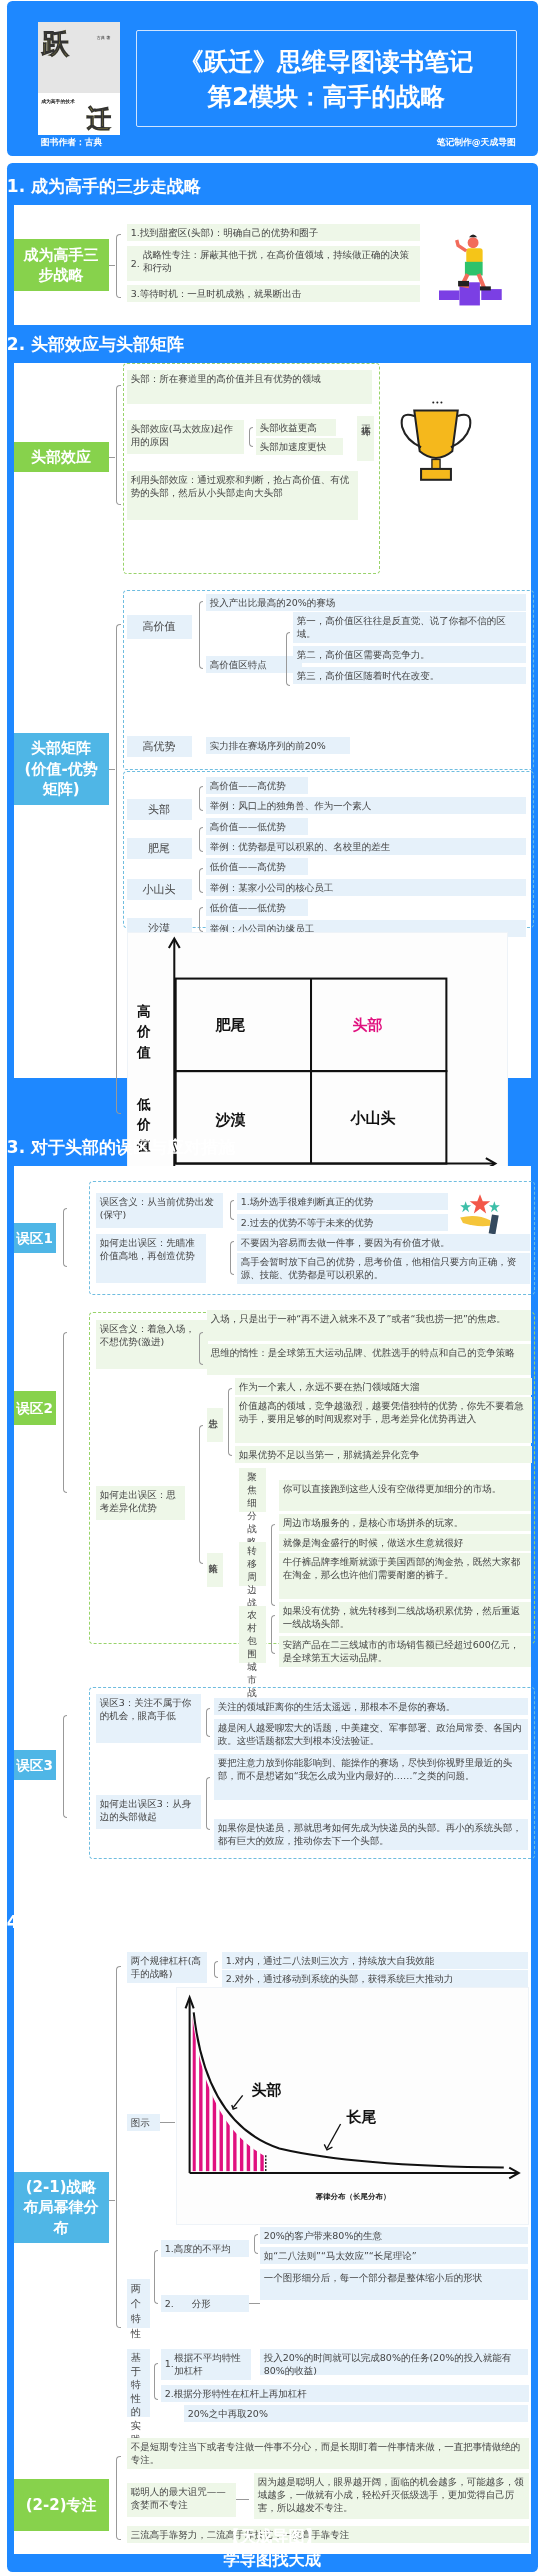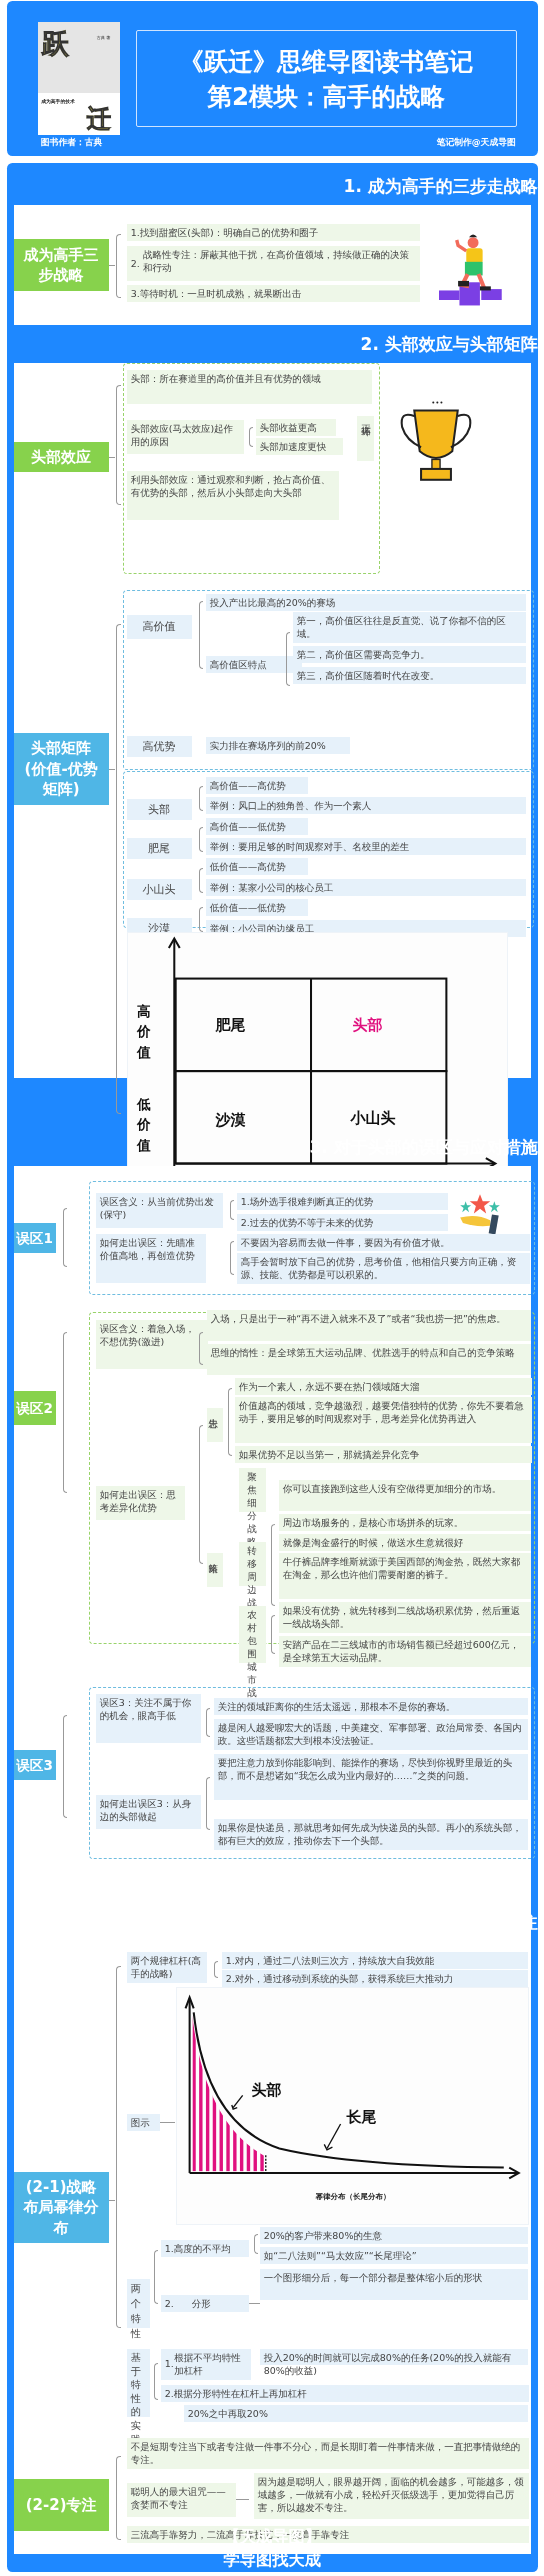--- a/index.html
+++ b/index.html
@@ -10,21 +10,21 @@
 .book .ttl{position:absolute;left:3.4px;top:76px;font-size:4.8px;font-weight:bold;color:#222}
 .book .bigchar{position:absolute;font-size:27px;font-weight:bold;color:#f0e14a;-webkit-text-stroke:0.7px #333}
 .book .auth{position:absolute;right:9.5px;top:13.6px;font-size:4.1px;color:#333}
 .author{position:absolute;left:34px;top:136px;color:#fff;font-weight:bold;font-size:8.8px}
 .maker{position:absolute;right:22px;top:136px;color:#fff;font-weight:bold;font-size:8.8px}
 .titlebox{position:absolute;left:129px;top:29px;width:381px;height:97px;border:1.4px solid #cfe4ff;border-radius:2px;display:flex;flex-direction:column;align-items:center;justify-content:center;color:#fff;font-weight:bold}
 .titlebox .t1{font-size:24.5px;line-height:35px}
 .titlebox .t2{font-size:24.5px;line-height:35px}
 
 .panel{position:absolute;left:6.8px;width:531px;background:#1e88ff;border-radius:5.4px}
-.sechdr{position:absolute;left:0;width:531px;height:37px;color:#fff;font-weight:bold;font-size:17px;text-align:right;line-height:37px}
+.sechdr{position:absolute;left:0;width:531px;height:37px;color:#fff;font-weight:bold;font-size:17px;text-align:left;line-height:37px}
 .secbody{position:absolute;left:6.8px;width:517px;background:#fff}
 .node{position:absolute;font-size:9.5px;line-height:13px;color:#444;padding:2px 4.1px}
 .g{background:#eef7e8}
 .b{background:#e6f1fa}
 .root{position:absolute;color:#fff;font-weight:bold;font-size:15px;line-height:20.4px;text-align:center;display:flex;align-items:center;justify-content:center}
 .rg{background:#87d24c}
 .rb{background:#4fb6e6}
 .dash-g{position:absolute;border:1.4px dashed #99d36a;border-radius:4.1px}
 .dash-b{position:absolute;border:1.4px dashed #6fbde0;border-radius:4.1px}
 .line{position:absolute;border-color:#999;border-style:solid;border-width:0}
@@ -87,21 +87,21 @@
     <div class="dash-g" style="left:109px;top:0;width:257px;height:211px"></div>
     <div class="root rg" style="left:0;top:79px;width:95px;height:30px">头部效应</div>
     <div class="brace" style="left:102px;top:22px;width:5.4px;height:120px"></div>
     <div class="line" style="left:95px;top:94px;width:6.8px;border-top-width:1px"></div>
     <div class="node g" style="left:113px;top:6.8px;width:245px;height:34px">头部：所在赛道里的高价值并且有优势的领域</div>
     <div class="node g" style="left:113px;top:57px;width:117px;height:34px">头部效应(马太效应)起作用的原因</div>
     <div class="brace" style="left:235px;top:64px;width:4.1px;height:20.4px"></div>
     <div class="node g" style="left:242px;top:56px;width:80px">头部收益更高</div>
     <div class="node g" style="left:242px;top:75px;width:87px">头部加速度更快</div>
     <div class="node g" style="left:343px;top:53px;width:17.7px;height:45px;writing-mode:vertical-rl;padding:1.4px;letter-spacing:1.4px">正循环</div>
-    <div class="node g" style="left:113px;top:108px;width:212px;height:49px">利用头部效应：通过观察和判断，抢占高价值、有优势的头部，然后从小头部走向大头部</div>
+    <div class="node g" style="left:113px;top:108px;width:231px;height:49px">利用头部效应：通过观察和判断，抢占高价值、有优势的头部，然后从小头部走向大头部</div>
     <svg style="position:absolute;left:381px;top:34px" width="82" height="95" viewBox="0 0 120 140">
       <path d="M28 20 H92 L84 80 Q60 100 36 80 Z" fill="#f5b81c" stroke="#222" stroke-width="3"></path>
       <path d="M28 28 Q6 20 10 44 Q16 64 38 74" fill="none" stroke="#222" stroke-width="3"></path>
       <path d="M92 28 Q114 20 110 44 Q104 64 82 74" fill="none" stroke="#222" stroke-width="3"></path>
       <rect x="54" y="92" width="12" height="14" fill="#f5b81c" stroke="#222" stroke-width="2"></rect>
       <rect x="38" y="106" width="44" height="16" fill="#f5b81c" stroke="#222" stroke-width="3"></rect>
       <circle cx="56" cy="8" r="1.5" fill="#222"></circle>
         <circle cx="62" cy="8" r="1.5" fill="#222"></circle>
         <circle cx="68" cy="8" r="1.5" fill="#222"></circle>
     </svg>
@@ -124,21 +124,21 @@
     <div class="node b" style="left:192px;top:374px;width:144px">实力排在赛场序列的前20%</div>
 
     <div class="node b" style="left:113px;top:436px;width:65px;text-align:center;font-size:11px;padding:4.1px">头部</div>
     <div class="brace" style="left:185px;top:423px;width:4.1px;height:24.5px"></div>
     <div class="node b" style="left:192px;top:414px;width:102px">高价值——高优势</div>
     <div class="node b" style="left:192px;top:434px;width:320px">举例：风口上的独角兽、作为一个素人</div>
 
     <div class="node b" style="left:113px;top:475px;width:65px;text-align:center;font-size:11px;padding:4.1px">肥尾</div>
     <div class="brace" style="left:185px;top:464px;width:4.1px;height:24.5px"></div>
     <div class="node b" style="left:192px;top:455px;width:102px">高价值——低优势</div>
-    <div class="node b" style="left:192px;top:475px;width:320px">举例：要用足够的时间观察对手、名校里的差生</div>
+    <div class="node b" style="left:192px;top:475px;width:320px">举例：优势都是可以积累的、名校里的差生</div>
 
     <div class="node b" style="left:113px;top:516px;width:65px;text-align:center;font-size:11px;padding:4.1px">小山头</div>
     <div class="brace" style="left:185px;top:505px;width:4.1px;height:24.5px"></div>
     <div class="node b" style="left:192px;top:495px;width:102px">低价值——高优势</div>
     <div class="node b" style="left:192px;top:516px;width:320px">举例：某家小公司的核心员工</div>
 
     <div class="node b" style="left:113px;top:555px;width:65px;text-align:center;font-size:11px;padding:4.1px">沙漠</div>
     <div class="brace" style="left:185px;top:544px;width:4.1px;height:24.5px"></div>
     <div class="node b" style="left:192px;top:536px;width:102px">低价值——低优势</div>
     <div class="node b" style="left:192px;top:557px;width:320px">举例：小公司的边缘员工</div>
@@ -284,21 +284,21 @@
     <div class="node b" style="left:147px;top:354px;width:88px;white-space:pre">2.      分形</div>
     <div class="line" style="left:235px;top:362px;width:11px;border-top-width:1px"></div>
     <div class="node b" style="left:246px;top:328px;width:268px;height:31px">一个图形细分后，每一个部分都是整体缩小后的形状</div>
 
     <div class="node b" style="left:113px;top:408px;width:23px;height:68px;font-size:10.2px;line-height:13.6px">基于特性的实践</div>
     <div class="brace" style="left:140px;top:422px;width:4.1px;height:37px"></div>
     <div class="node b" style="left:147px;top:408px;width:90px;height:31px;padding-left:13.6px">
       <span style="position:absolute;left:4.1px;top:8.2px">1.</span>
       <span>根据不平均特性加杠杆</span>
     </div>
-    <div class="node b" style="left:246px;top:408px;width:268px;height:16px">投入20%的时间就可以完成80%的任务(20%的投入就能有80%的收益)</div>
+    <div class="node b" style="left:246px;top:408px;width:268px;height:26px">投入20%的时间就可以完成80%的任务(20%的投入就能有80%的收益)</div>
     <div class="node b" style="left:147px;top:444px;width:368px">2.根据分形特性在杠杆上再加杠杆</div>
     <div class="node b" style="left:170px;top:464px;width:344px">20%之中再取20%</div>
 
     <div class="root rg" style="left:0;top:538px;width:95px;height:52px">(2-2)专注</div>
     <div class="brace" style="left:102px;top:515px;width:5.4px;height:84px"></div>
     <div class="node g" style="left:113px;top:497px;width:402px;height:31px">不是短期专注当下或者专注做一件事不分心，而是长期盯着一件事情来做，一直把事情做绝的专注。</div>
     <div class="node g" style="left:113px;top:542px;width:109px;height:34px">聪明人的最大诅咒——贪婪而不专注</div>
     <div class="line" style="left:222px;top:558px;width:13.6px;border-top-width:1px"></div>
     <div class="node g" style="left:240px;top:532px;width:275px;height:46px">因为越是聪明人，眼界越开阔，面临的机会越多，可能越多，领域越多，一做就有小成，轻松歼灭低级选手，更加觉得自己厉害，所以越发不专注。</div>
     <div class="node g" style="left:113px;top:585px;width:402px">三流高手靠努力，二流高手靠技艺，一流高手靠专注</div>

